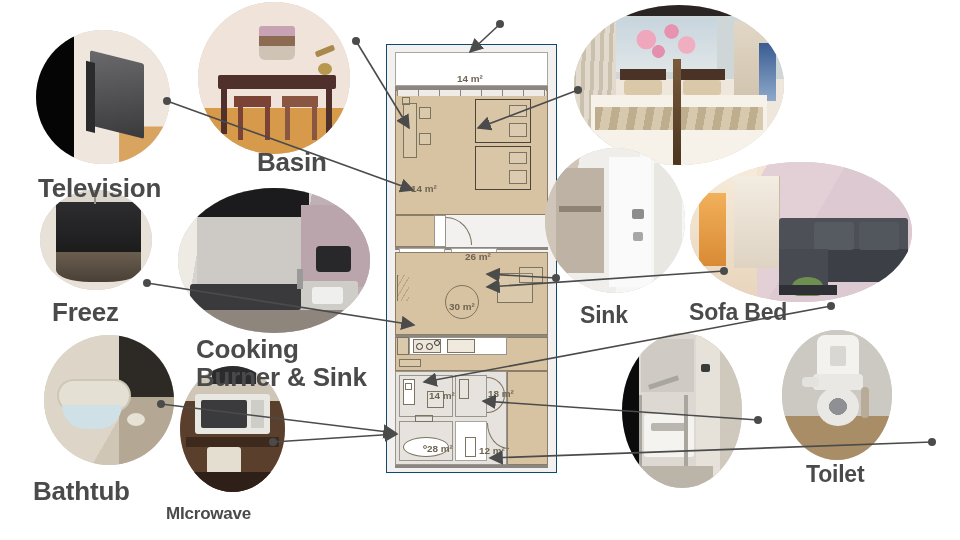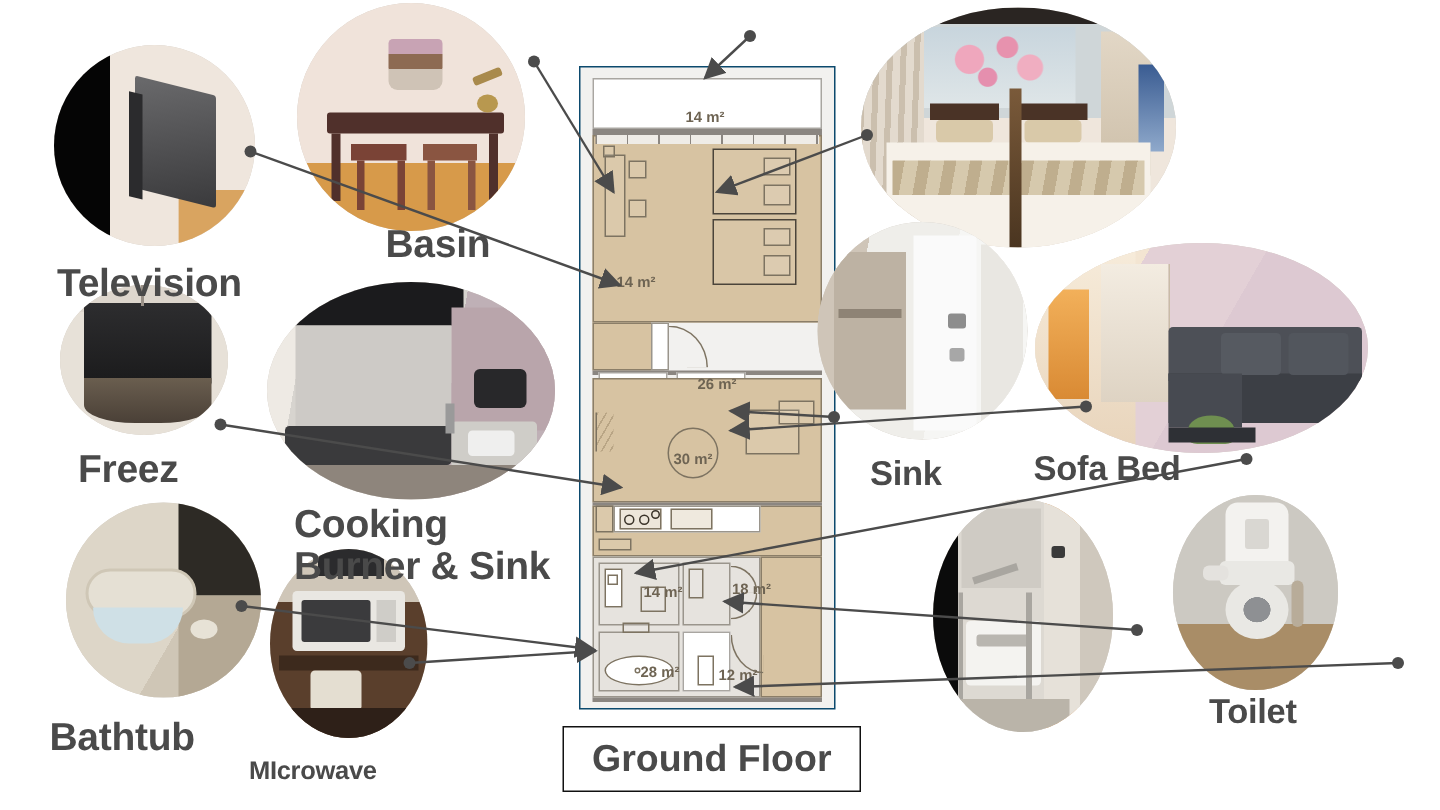--- a/index.html
+++ b/index.html
@@ -349,17 +349,14 @@
   <div class="label lg" style="left:257px;top:148px;">Basin</div>
   <div class="label lg" style="left:52px;top:298px;">Freez</div>
   <div class="label lg" style="left:196px;top:335px;">Cooking
 Burner &amp; Sink</div>
   <div class="label md" style="left:580px;top:303px;">Sink</div>
   <div class="label lg" style="left:33px;top:477px;">Bathtub</div>
   <div class="label md" style="left:689px;top:300px;">Sofa Bed</div>
   <div class="label sm" style="left:166px;top:505px;">MIcrowave</div>
   <div class="label md" style="left:806px;top:462px;">Toilet</div>
 
-  <div id="groundfloor-box">
-    <span>Ground Floor</span>
-  </div>
 
 </div>
 
 </body></html>

